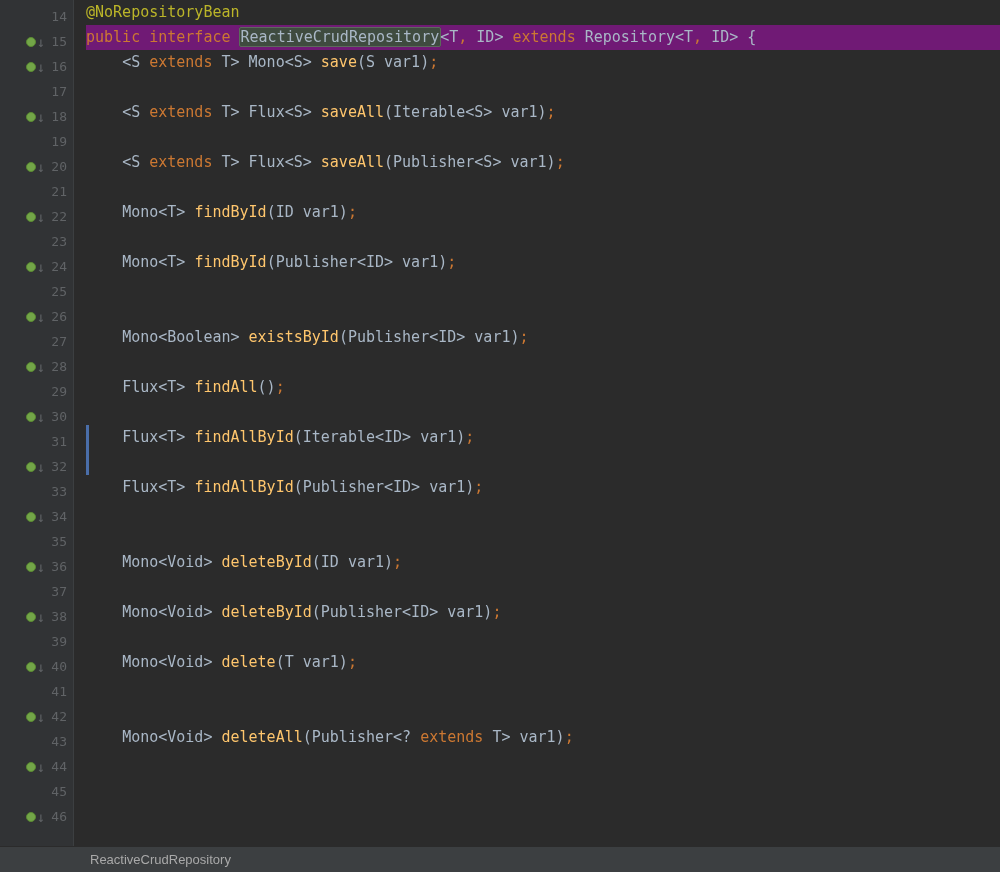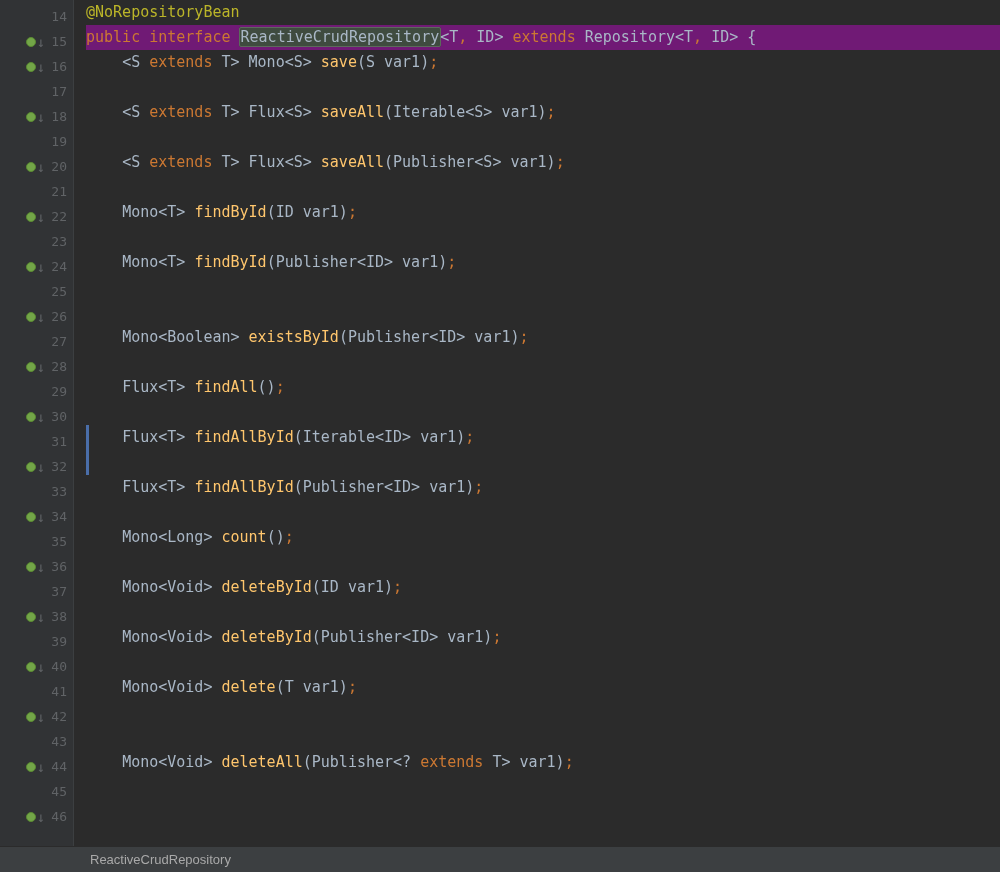--- a/index.html
+++ b/index.html
@@ -298,21 +298,20 @@
         <div class="code-line"></div>
         <div class="code-line"></div>
         <div class="code-line"><span>    </span><span class="tok-plain">Mono&lt;Boolean&gt; </span><span class="tok-method">existsById</span><span class="tok-plain">(Publisher&lt;ID&gt; var1)</span><span class="tok-kw">;</span></div>
         <div class="code-line"></div>
         <div class="code-line"><span>    </span><span class="tok-plain">Flux&lt;T&gt; </span><span class="tok-method">findAll</span><span class="tok-plain">()</span><span class="tok-kw">;</span></div>
         <div class="code-line"></div>
         <div class="code-line" style="position: relative;"><span class="edge-mark" style="top: 0px;"></span><span>    </span><span class="tok-plain">Flux&lt;T&gt; </span><span class="tok-method">findAllById</span><span class="tok-plain">(Iterable&lt;ID&gt; var1)</span><span class="tok-kw">;</span></div>
         <div class="code-line" style="position: relative;"><span class="edge-mark" style="top: 0px;"></span></div>
         <div class="code-line"><span>    </span><span class="tok-plain">Flux&lt;T&gt; </span><span class="tok-method">findAllById</span><span class="tok-plain">(Publisher&lt;ID&gt; var1)</span><span class="tok-kw">;</span></div>
         <div class="code-line"></div>
-        <div class="code-line"><span>    </span><span class="tok-plain">Mono&lt;Long&gt; </span><span class="tok-method">count</span><span class="tok-plain">()</span><span class="tok-kw">;</span></div>
         <div class="code-line"></div>
         <div class="code-line"><span>    </span><span class="tok-plain">Mono&lt;Void&gt; </span><span class="tok-method">deleteById</span><span class="tok-plain">(ID var1)</span><span class="tok-kw">;</span></div>
         <div class="code-line"></div>
         <div class="code-line"><span>    </span><span class="tok-plain">Mono&lt;Void&gt; </span><span class="tok-method">deleteById</span><span class="tok-plain">(Publisher&lt;ID&gt; var1)</span><span class="tok-kw">;</span></div>
         <div class="code-line"></div>
         <div class="code-line"><span>    </span><span class="tok-plain">Mono&lt;Void&gt; </span><span class="tok-method">delete</span><span class="tok-plain">(T var1)</span><span class="tok-kw">;</span></div>
         <div class="code-line"></div>
         <div class="code-line"></div>
         <div class="code-line"><span>    </span><span class="tok-plain">Mono&lt;Void&gt; </span><span class="tok-method">deleteAll</span><span class="tok-plain">(Publisher&lt;? </span><span class="tok-kw">extends </span><span class="tok-plain">T&gt; var1)</span><span class="tok-kw">;</span></div>
       </div>

